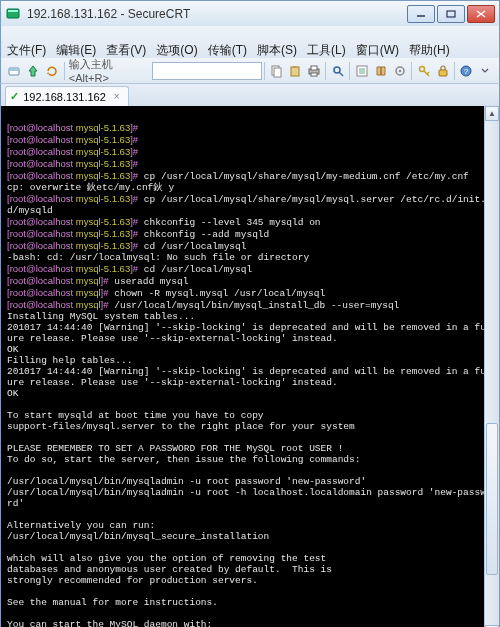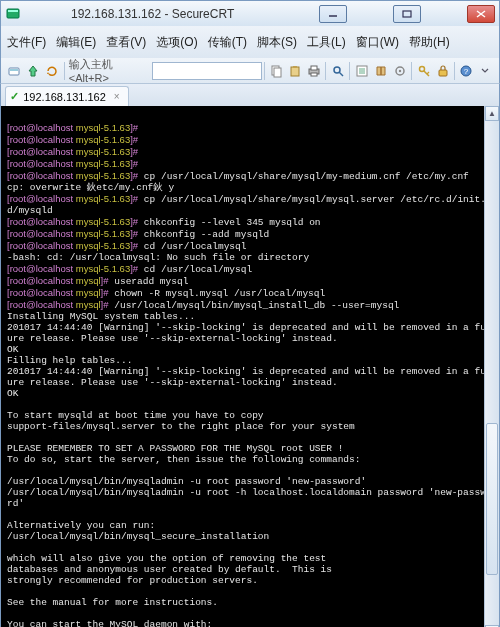--- a/index.html
+++ b/index.html
@@ -1,27 +1,27 @@
 <!DOCTYPE html>
 <html><head>
 <meta charset="utf-8">
 <style>
 * { margin: 0; padding: 0; box-sizing: border-box; font-family: "Microsoft YaHei", "Segoe UI", Tahoma, sans-serif; }
 body { width: 500px; height: 627px; background: #dce5f0; overflow: hidden; }
 
 
-.titlebar { height: 26px; background: linear-gradient(#f4f8fc,#d6e4f2); display: flex; align-items: center; padding: 0 4px; border: 1px solid #7a9ac0; border-bottom: none; gap: 44px; }
+.titlebar { height: 26px; background: linear-gradient(#f4f8fc,#d6e4f2); display: flex; align-items: center; padding: 0 4px; border: 1px solid #7a9ac0; border-bottom: none; }
 .titlebar .icon { width: 16px; height: 16px; margin-right: 6px; display:flex;align-items:center;justify-content:center; }
 .titlebar .title { font-size: 12px; color: #333; flex: 1; }
 .winbtn { width: 28px; height: 18px; margin-left: 2px; border: 1px solid #5b7ba3; background: linear-gradient(#e8f0fa,#cfe0f1); border-radius: 2px; display:flex;align-items:center;justify-content:center;font-size:9px;color:#335; cursor:pointer;}
 .winbtn.close { background: linear-gradient(#e78f8f,#d24a3a); border-color:#a0362a; color:#fff;}
 .winbtn svg{display:block}
 
 
-.menubar { height: 32px; background: linear-gradient(#eef3f9,#dde7f2); display:flex; align-items:center; padding:0 6px; font-size:12px; color:#222; border-left:1px solid #7a9ac0; border-right:1px solid #7a9ac0;}
+.menubar { height: 20px; background: linear-gradient(#eef3f9,#dde7f2); display:flex; align-items:flex-start; padding:16px 6px; font-size:12px; color:#222; border-left:1px solid #7a9ac0; border-right:1px solid #7a9ac0;}
 .menu-item { margin-right: 10px; cursor:pointer; }
 
 
 .toolbar { height: 26px; background: linear-gradient(#f0f5fa,#e0e9f3); display:flex; align-items:center; padding:4px 4px; gap:0; border-left:1px solid #7a9ac0; border-right:1px solid #7a9ac0; border-bottom:1px solid #b4c6da;}
 .tb-btn { width:20px; height:20px; display:flex;align-items:center;justify-content:center; cursor:pointer; border-radius:2px;}
 .tb-sep { width:1px; height:18px; background:#b4c6da; margin:0 2px;}
 .tb-label { font-size:11px; color:#555; margin-left:2px;}
 .tb-input { height:18px; width:110px; font-size:11px; border:1px solid #9fb6d0; padding:0 3px; background:#fff; }
 
 

